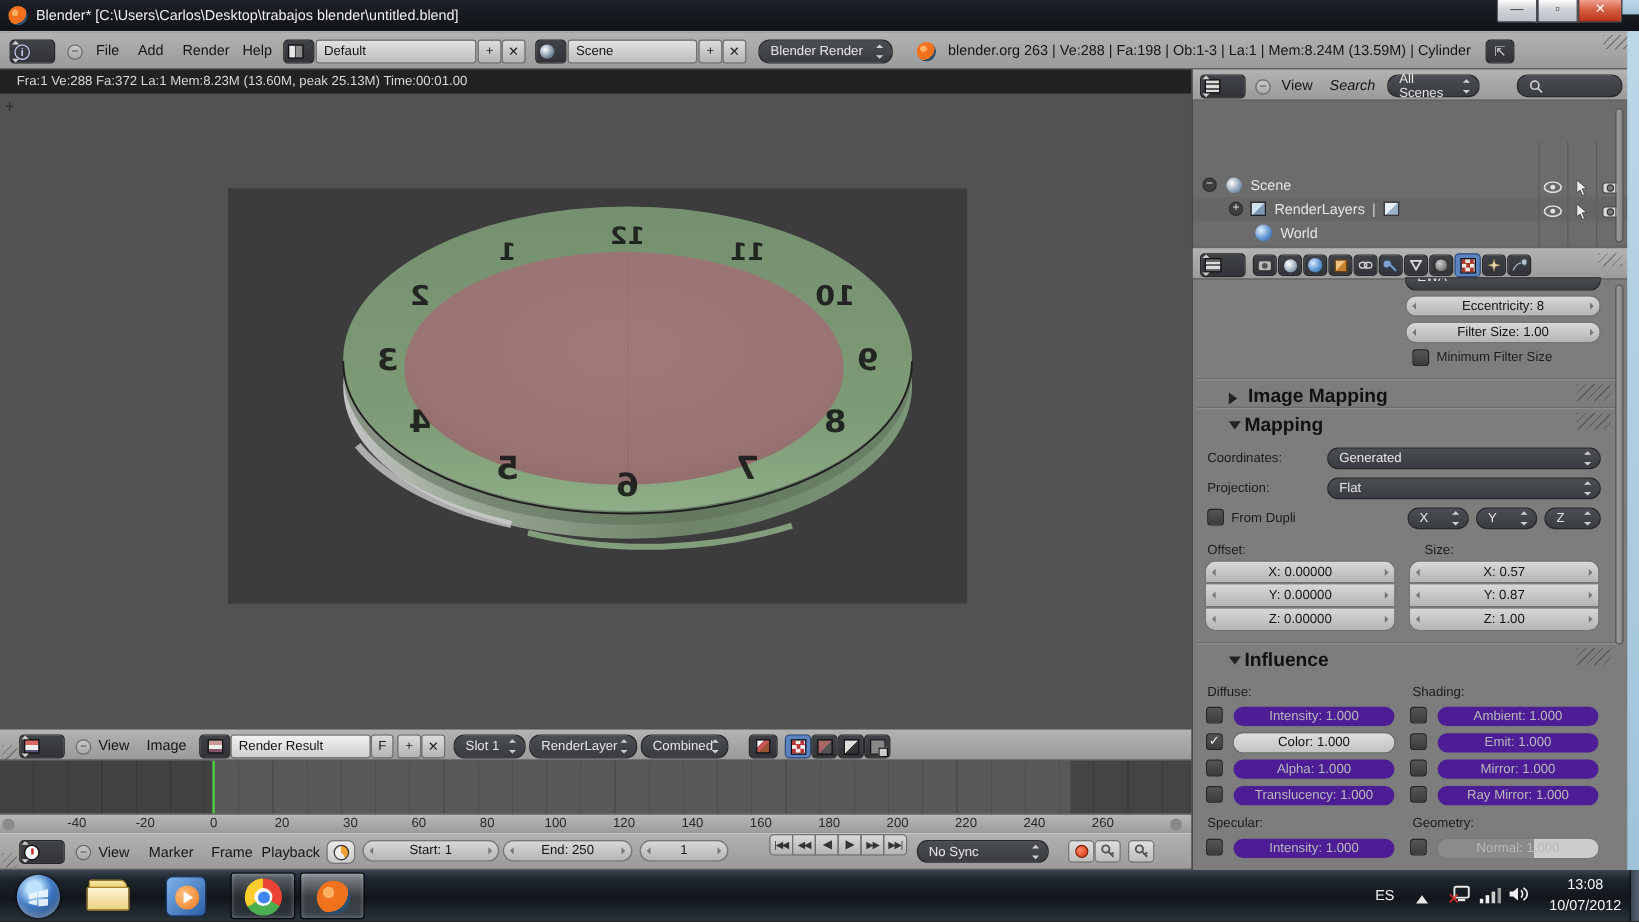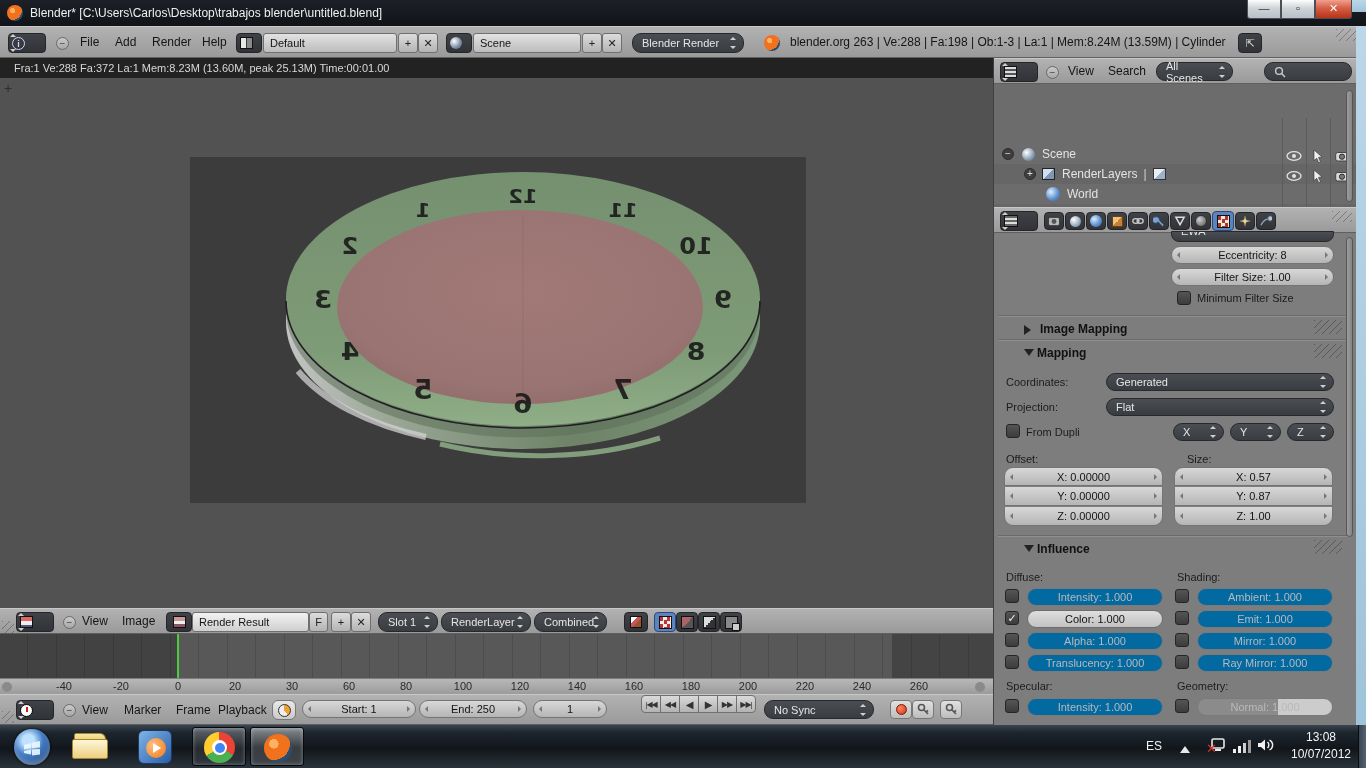--- a/index.html
+++ b/index.html
@@ -31,40 +31,40 @@
   .lfield { position:absolute; background:linear-gradient(#e2e2e2,#bdbdbd); border:1px solid #6f6f6f; border-radius:3px;
     color:#141414; font-size:11px; display:flex; align-items:center; padding:0 6px; }
   .sqbtn { position:absolute; background:linear-gradient(#dcdcdc,#b4b4b4); border:1px solid #6f6f6f; border-radius:3px;
     display:flex; align-items:center; justify-content:center; font-size:11px; color:#222; }
   .pill { position:absolute; background:linear-gradient(#d8d8d8,#b5b5b5); border:1px solid #747474; border-radius:9px;
     color:#141414; font-size:11px; text-align:center; }
   .pill .lab { display:block; line-height:16px; }
   .stackrow { border-radius:0; border-top:none; }
   .stack-top { border-radius:9px 9px 0 0; border-top:1px solid #747474; }
   .stack-bot { border-radius:0 0 9px 9px; }
-  .ipill { position:absolute; background:#0369a1; border:1px solid #7a7a7a; border-radius:9px;
+  .ipill { position:absolute; background:#4c1d95; border:1px solid #7a7a7a; border-radius:9px;
     color:#b9b9b9; font-size:11px; text-align:center; line-height:16px; }
   .ipill.on { background:linear-gradient(#dedede,#c2c2c2); color:#111; border-color:#6d6d6d; }
   .ipill.half { background:linear-gradient(90deg,#8b8b8b 0 60%,#cccccc 60% 100%); }
   .arr-l,.arr-r { position:absolute; top:50%; margin-top:-3px; width:0; height:0; border:3px solid transparent; opacity:.55; }
   .arr-l { left:5px; border-right-color:#333; border-left:none; }
   .arr-r { right:5px; border-left-color:#333; border-right:none; }
   .updn { position:absolute; top:50%; margin-top:-6px; width:9px; height:12px; }
   .updn i { position:absolute; left:1px; width:0; height:0; border:3.5px solid transparent; }
   .updn i.u { top:0; border-bottom-color:#cfcfcf; border-top:none; }
   .updn i.d { bottom:0; border-top-color:#cfcfcf; border-bottom:none; }
   .cb { position:absolute; width:14px; height:14px; background:linear-gradient(#555,#3c3c3c); border:1px solid #252525;
     border-radius:3px; color:#f2f2f2; font-size:11px; line-height:12px; text-align:center; }
   .circbtn { position:absolute; width:13px; height:13px; border-radius:50%; border:1px solid #6a6a6a;
     background:linear-gradient(#c9c9c9,#a8a8a8); color:#444; font-size:10px; line-height:11px; text-align:center; }
   .etype { position:absolute; background:linear-gradient(#3f4246,#313338); border:1px solid #232527; border-radius:4px;
     display:flex; align-items:center; justify-content:space-between; padding:0 3px; }
   .grip { position:absolute; background:repeating-linear-gradient(135deg, rgba(0,0,0,.28) 0 1px, transparent 1px 5px); }
   .sep { position:absolute; height:2px; border-top:1px solid #6a6a6a; border-bottom:1px solid #8f8f8f; }
-  .ptitle { position:absolute; font-size:12px; color:#111; font-weight:bold;padding-left:20px; }
+  .ptitle { position:absolute; font-size:16px; color:#111; font-weight:bold;padding-left:20px; }
   .plabel { position:absolute; font-size:11px; color:#1c1c1c; }
   .tri-r { display:inline-block; width:0; height:0; border:5px solid transparent; border-left:7px solid #222; margin-right:4px; vertical-align:-2px;}
   .tri-d { display:inline-block; width:0; height:0; border:5px solid transparent; border-top:7px solid #222; margin-right:3px; vertical-align:-4px;}
 
   
   .orow { position:absolute; left:993px; width:363px; height:20px; display:flex; align-items:center; color:#e4e4e4; font-size:12px; }
   .orow.alt { background:rgba(0,0,0,.05); }
   .orow.sel { background:#8a929c; color:#fff; }
   .expander { width:12px; height:12px; border-radius:50%; border:1px solid #2f2f2f; background:#3e3e3e; color:#ddd;
     font-size:10px; line-height:10px; text-align:center; flex:none; }
@@ -351,21 +351,21 @@
     <div class="abs hdr" style="left:0;top:0;width:363px;height:26px;">
       <div class="etype" style="left:6px;top:3px;width:38px;height:20px;">
         <span style="display:inline-block;width:13px;height:12px;background:repeating-linear-gradient(#dcdcdc 0 2px,#555 2px 4px);border:1px solid #111;"></span>
         <span class="updn" style="position:static;margin-top:0;">
             <i class="u"></i>
             <i class="d"></i>
           </span>
       </div>
       <span class="circbtn" style="left:52px;top:7px;">−</span>
       <span class="menu" style="left:72px;">View</span>
-      <span class="menu" style="left:112px;">Search</span>
+      <span class="menu" style="left:112px;font-style:italic;">Search</span>
       <div class="ddark" style="left:162px;top:3px;width:77px;height:19px;">
         <span>All Scenes</span>
         <span class="updn">
             <i class="u"></i>
             <i class="d"></i>
           </span>
       </div>
       <div class="ddark" style="left:270px;top:3px;width:88px;height:19px;border-radius:9px;">
         <svg width="12" height="12" viewBox="0 0 12 12">
             <circle cx="5" cy="5" r="3.4" fill="none" stroke="#ccc" stroke-width="1.4"></circle>

